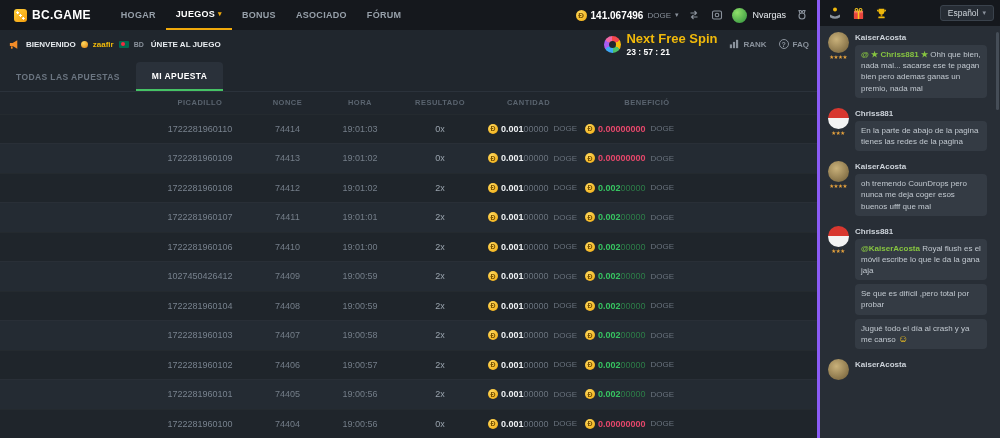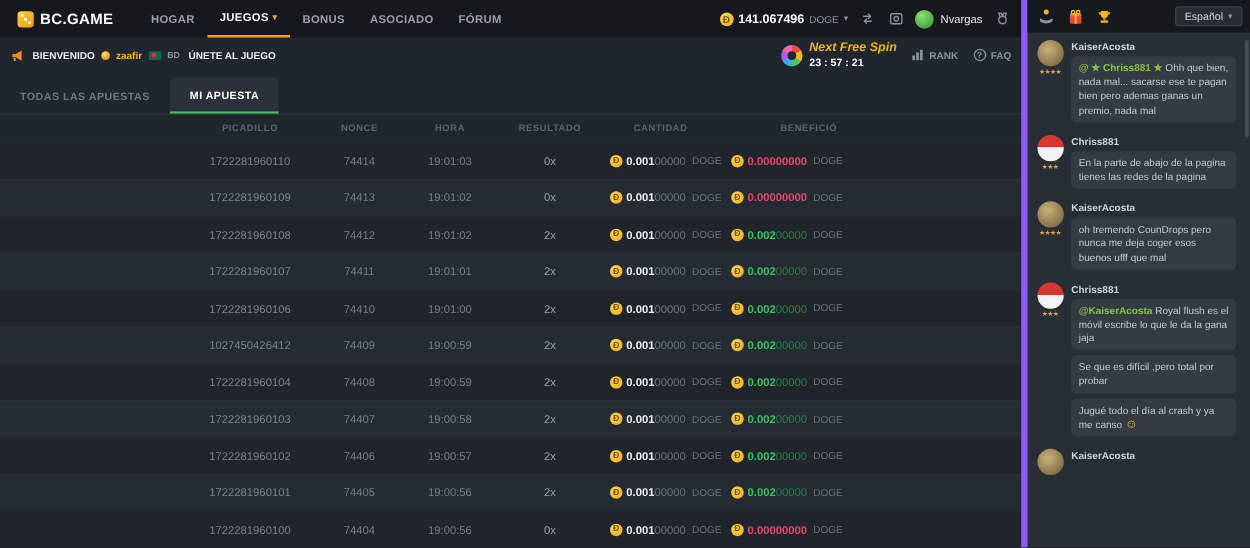--- a/index.html
+++ b/index.html
@@ -1,19 +1,19 @@
 <!DOCTYPE html>
 <html><head>
 <meta charset="utf-8">
 <style>
   *{box-sizing:border-box;margin:0;padding:0}
   html,body{width:1000px;height:438px;overflow:hidden}
   body{background:#20262d;font-family:"Liberation Sans",sans-serif;display:flex;color:#cfd5db}
   .main-col{width:817px;display:flex;flex-direction:column;flex-shrink:0}
-  .chat-col{width:192px;background:#282e36;border-left:5px solid #8b5cf6;display:flex;flex-direction:column;position:relative}
+  .chat-col{width:192px;background:#282e36;border-left:3px solid #8b5cf6;display:flex;flex-direction:column;position:relative}
 
   
   .navbar{height:30px;background:#15181d;display:flex;align-items:center;padding:0 8px 0 14px;flex-shrink:0}
   .logo{display:flex;align-items:center;gap:5px}
   .dice{width:13px;height:13px;border-radius:3px;background:linear-gradient(135deg,#ffd23d,#f59c0b);position:relative;flex-shrink:0}
   .dice:after{content:"";position:absolute;inset:0;background-image:radial-gradient(circle at 28% 28%,#fff 1.1px,transparent 1.3px),radial-gradient(circle at 72% 72%,#fff 1.1px,transparent 1.3px),radial-gradient(circle at 50% 50%,#fff 1.1px,transparent 1.3px)}
   .logo-text{color:#fff;font-weight:bold;font-size:12px;letter-spacing:.3px}
   .nav-menu{display:flex;margin-left:20px;height:30px}
   .nav-item{color:#97a0aa;font-size:9px;font-weight:bold;padding:0 10px;display:flex;align-items:center;letter-spacing:.3px;cursor:pointer}
   .nav-item.active{color:#fff;border-bottom:2px solid #f0a90c}
@@ -36,21 +36,21 @@
   .medal-dot{width:7px;height:7px;border-radius:50%;background:radial-gradient(circle at 35% 30%,#ffd95e,#e07f0c)}
   .winner{color:#f0b90b;font-size:8px;font-weight:bold}
   .flag{width:10px;height:7px;background:#006a4e;border-radius:1px;position:relative;flex-shrink:0}
   .flag:after{content:"";position:absolute;left:2.5px;top:1.5px;width:4px;height:4px;border-radius:50%;background:#f42a41}
   .country{color:#8a929c;font-size:7px;font-weight:bold}
   .join{color:#e8ecf0;font-size:8px;font-weight:bold;margin-left:2px}
   .a-right{margin-left:auto;display:flex;align-items:center;gap:12px}
   .spin{display:flex;align-items:center;gap:5px}
   .wheel{width:17px;height:17px;border-radius:50%;background:conic-gradient(#f5484d 0 60deg,#f7b90c 60deg 120deg,#4cc168 120deg 180deg,#3da8f5 180deg 240deg,#a85df0 240deg 300deg,#f067a6 300deg 360deg);position:relative;flex-shrink:0}
   .wheel:after{content:"";position:absolute;inset:5px;background:#20262d;border-radius:50%}
-  .spin-label{color:#f0b90b;font-size:10px;font-weight:bold;font-style:italic;line-height:1.2}
+  .spin-label{color:#f0b90b;font-size:13px;font-weight:bold;line-height:1.2}
   .spin-time{color:#fff;font-size:8.5px;font-weight:bold;line-height:1.2}
   .rank,.faq{display:flex;align-items:center;gap:4px;color:#8a929c;font-size:8px;font-weight:bold;cursor:pointer}
   .qmark{width:10px;height:10px;border:1px solid #8a929c;border-radius:50%;font-size:7px;display:flex;align-items:center;justify-content:center;color:#8a929c}
 
   
   .tabs{height:30px;display:flex;align-items:stretch;flex-shrink:0;margin-top:4px;border-bottom:1px solid #2b323b}
   .tab{padding:0 16px;font-size:8.5px;font-weight:bold;color:#6c7682;letter-spacing:.4px;display:flex;align-items:center;cursor:pointer}
   .tab.active{color:#fff;background:#2a313a;border-radius:4px 4px 0 0;border-bottom:2px solid #46c265}
 
   

